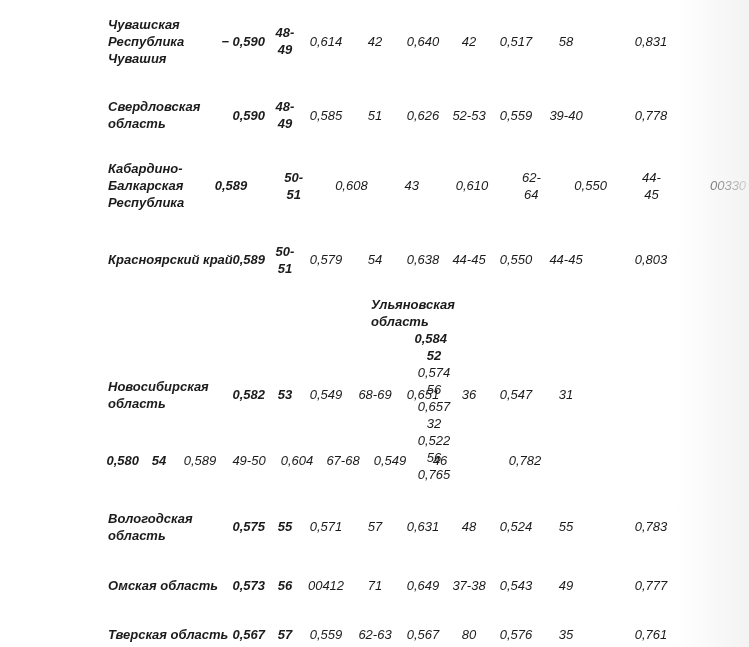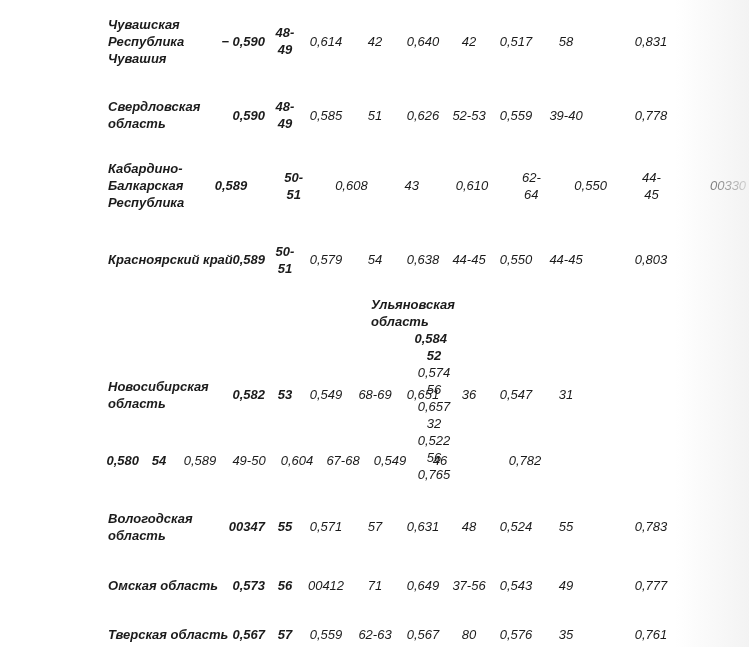--- a/index.html
+++ b/index.html
@@ -152,38 +152,38 @@
         <div class="cell c3">0,589</div>
         <div class="cell c4">49-50</div>
         <div class="cell c5">0,604</div>
         <div class="cell c6">67-68</div>
         <div class="cell c7">0,549</div>
         <div class="cell c8">46</div>
         <div class="cell c9">0,782</div>
       </div>
       <div class="trow">
         <div class="cell c-region">Вологодская область</div>
-        <div class="cell c1">00347</div>
+        <div class="cell c1">0,575</div>
         <div class="cell c2">55</div>
         <div class="cell c3">0,571</div>
         <div class="cell c4">57</div>
         <div class="cell c5">0,631</div>
         <div class="cell c6">48</div>
         <div class="cell c7">0,524</div>
         <div class="cell c8">55</div>
         <div class="cell c9">0,783</div>
       </div>
       <div class="trow">
         <div class="cell c-region">Омская область</div>
         <div class="cell c1">0,573</div>
         <div class="cell c2">56</div>
         <div class="cell c3">00412</div>
         <div class="cell c4">71</div>
         <div class="cell c5">0,649</div>
-        <div class="cell c6">37-56</div>
+        <div class="cell c6">37-38</div>
         <div class="cell c7">0,543</div>
         <div class="cell c8">49</div>
         <div class="cell c9">0,777</div>
       </div>
       <div class="trow">
         <div class="cell c-region">Тверская область</div>
         <div class="cell c1">0,567</div>
         <div class="cell c2">57</div>
         <div class="cell c3">0,559</div>
         <div class="cell c4">62-63</div>

